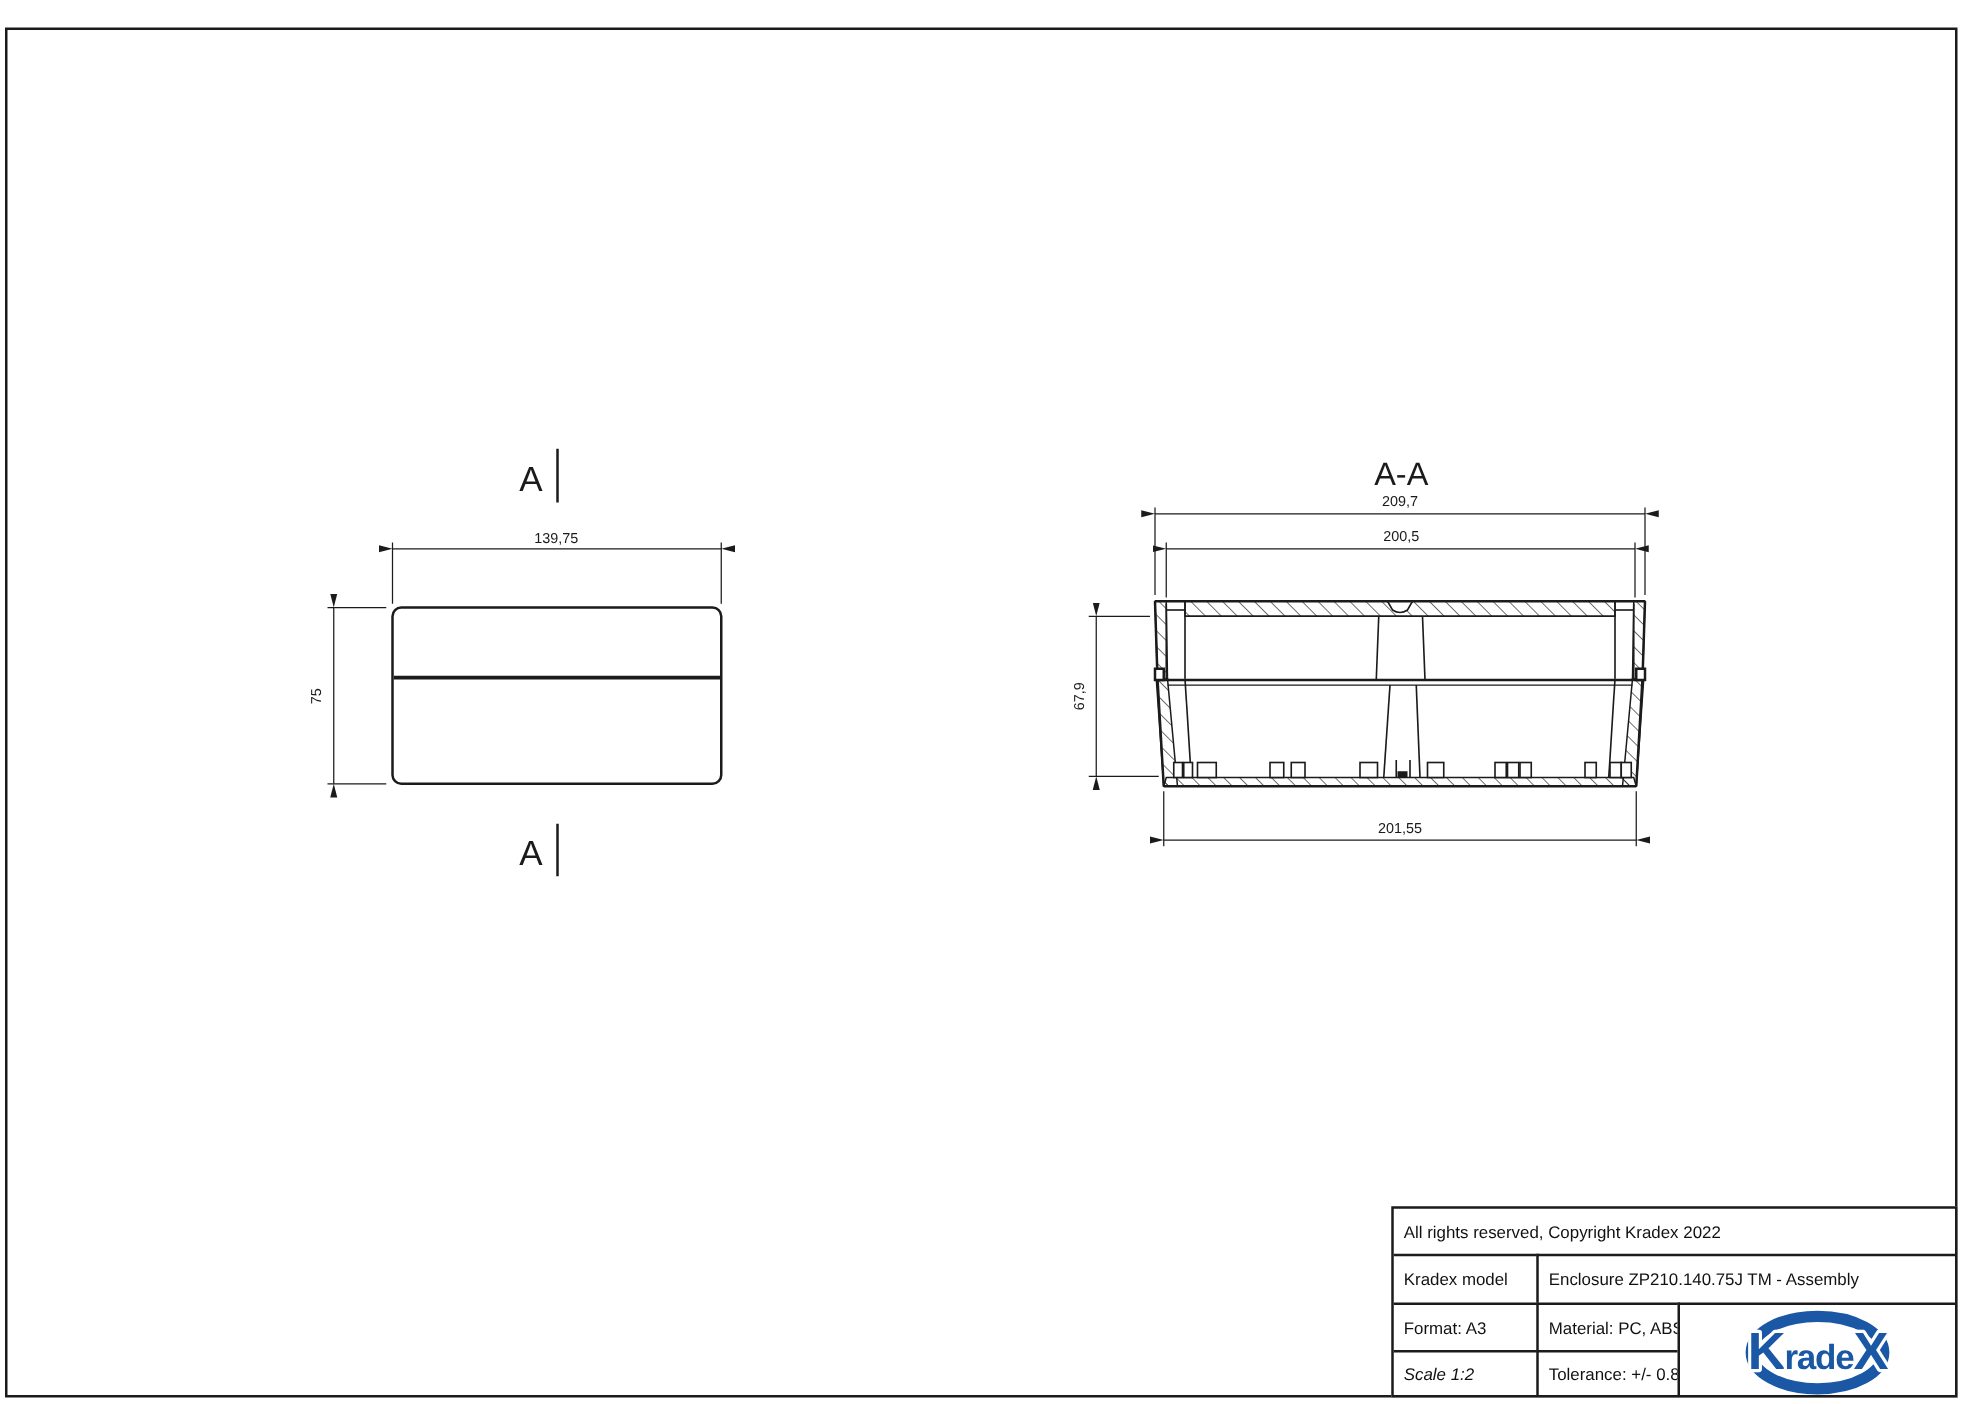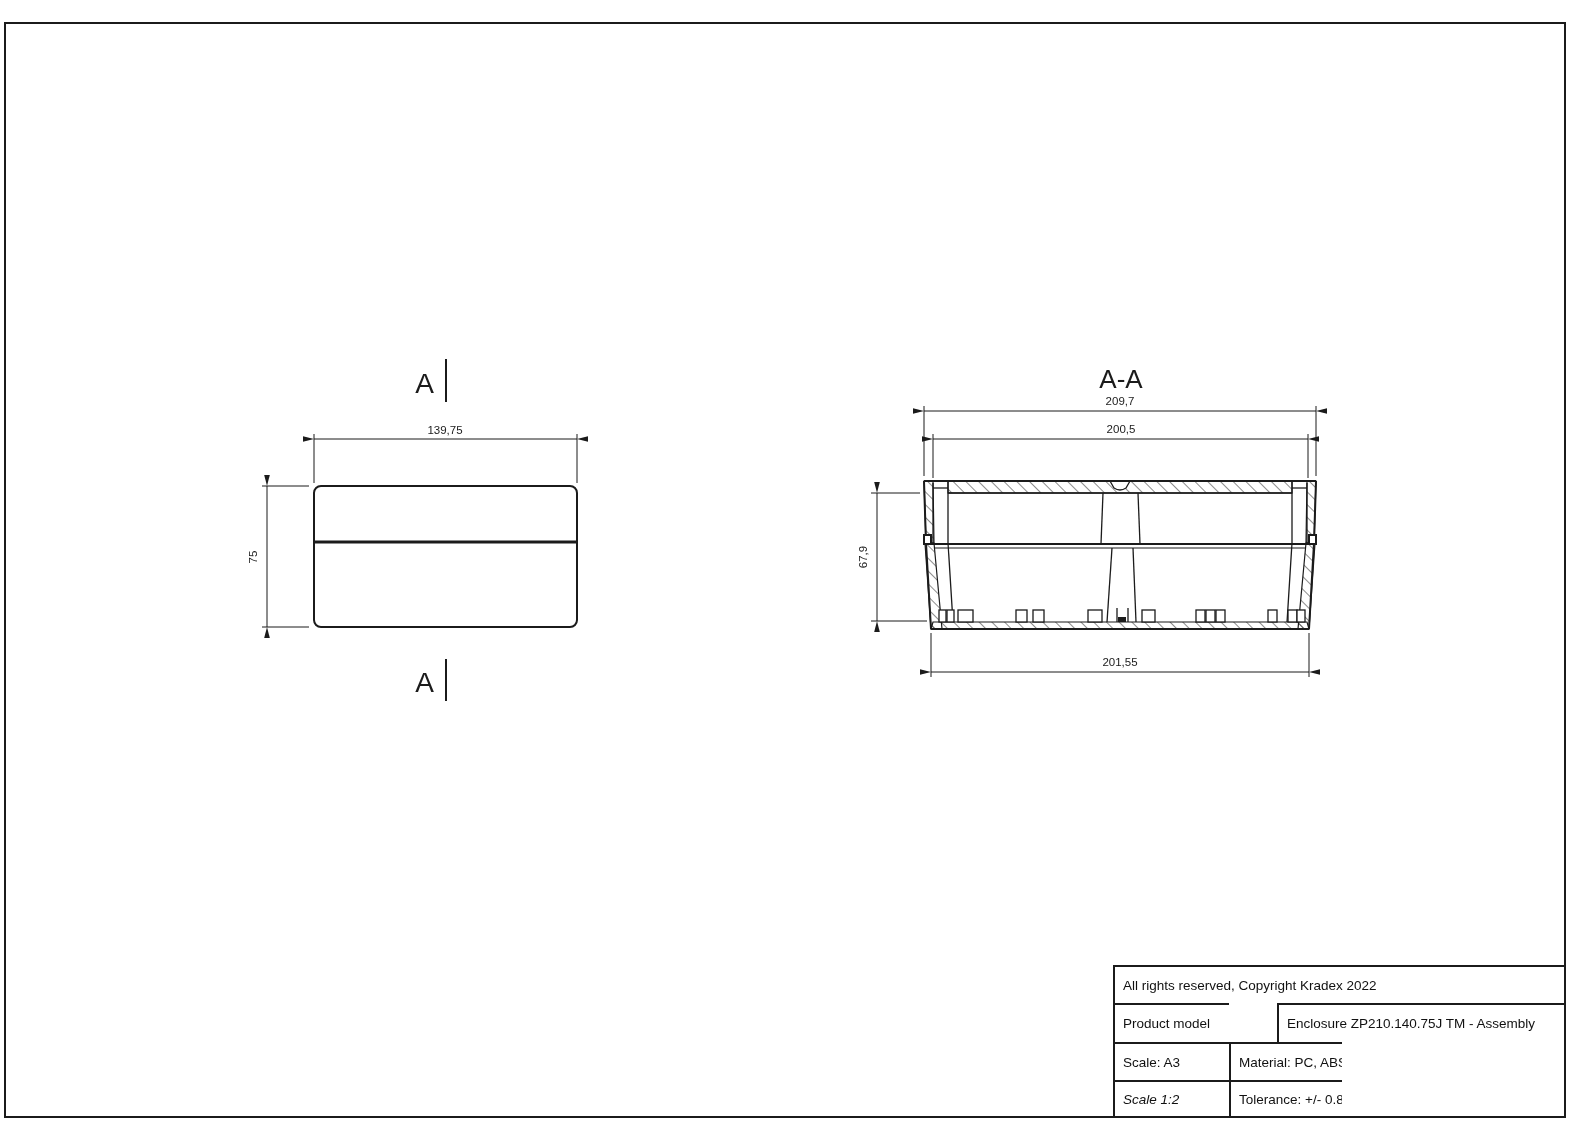--- a/index.html
+++ b/index.html
@@ -27,21 +27,21 @@
     display:grid; grid-template-columns:114px 113px 1fr;
     grid-template-rows:36px 39px 38px 1fr;
     font-size:13.5px; color:#111111;
   }
   .tb-cell { display:flex; align-items:center; padding-left:8px; box-sizing:border-box;
              white-space:nowrap; overflow:hidden; }
   .bt { border-top:2px solid #1b1b1b; }
   .bl { border-left:2px solid #1b1b1b; }
   .c-copy  { grid-column:1/4; grid-row:1; }
   .c-pmlbl { grid-column:1;   grid-row:2; }
-  .c-pmval { grid-column:2/4; grid-row:2;margin-left:48px; }
+  .c-pmval { grid-column:2/4; grid-row:2; }
   .c-fmt   { grid-column:1;   grid-row:3; }
   .c-mat   { grid-column:2;   grid-row:3; }
   .c-scale { grid-column:1;   grid-row:4;font-style:italic; }
   .c-tol   { grid-column:2;   grid-row:4; }
   .c-logo  { grid-column:3;   grid-row:3/5; justify-content:center; padding-left:0; }
   .logo-text { font-weight:bold; font-family:"Liberation Sans", sans-serif;
                paint-order:stroke; stroke:#ffffff; stroke-width:5px;
                stroke-linejoin:round; letter-spacing:-1px; }
 </style>
 </head>
@@ -182,21 +182,27 @@
         <line x1="1309" y1="633" x2="1309" y2="677" class="dim"></line>
         <line x1="931" y1="672" x2="1309" y2="672" class="dimline"></line>
         <text x="1120" y="666" text-anchor="middle" class="dimtext">201,55</text>
       </g>
     </g>
   </svg>
 
   
   <div class="titleblock">
     <div class="tb-cell c-copy">All rights reserved, Copyright Kradex 2022</div>
-    <div class="tb-cell c-pmlbl bt">Product model</div>
+    <div class="tb-cell c-pmlbl bt">Kradex model</div>
     <div class="tb-cell c-pmval bt bl">Enclosure ZP210.140.75J TM - Assembly</div>
-    <div class="tb-cell c-fmt bt">Scale: A3</div>
+    <div class="tb-cell c-fmt bt">Format: A3</div>
     <div class="tb-cell c-mat bt bl">Material: PC, ABS</div>
     <div class="tb-cell c-scale bt">Scale 1:2</div>
     <div class="tb-cell c-tol bt bl">Tolerance: +/- 0.8</div>
+    <div class="tb-cell c-logo bt bl">
+      <svg width="170" height="72" viewBox="0 0 170 72">
+        <ellipse cx="85" cy="38" rx="53" ry="29" fill="none" stroke-width="9" stroke="#1a57a5"></ellipse>
+        <text x="85" y="51" text-anchor="middle" class="logo-text" fill="#1a57a5"><tspan font-size="42">K</tspan><tspan font-size="28">rade</tspan><tspan font-size="42">X</tspan></text>
+      </svg>
+    </div>
   </div>
 
 </div>
 
 </body></html>

